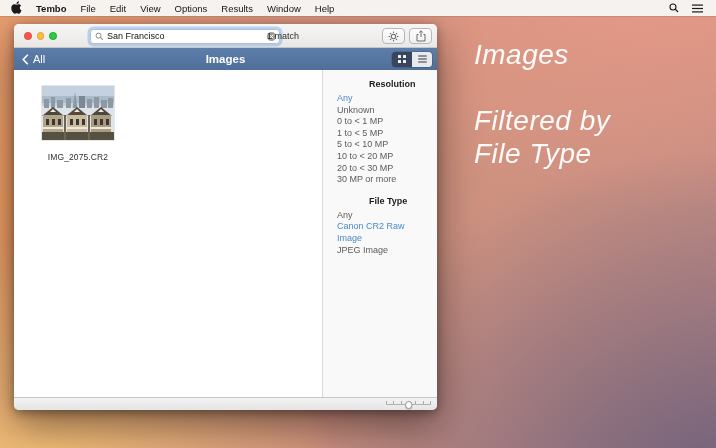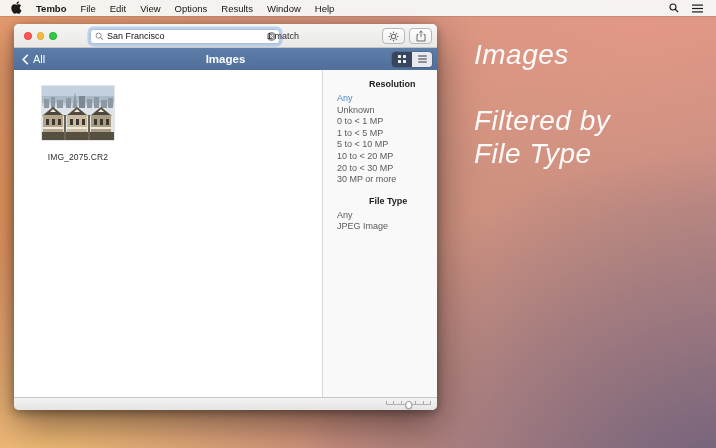--- a/index.html
+++ b/index.html
@@ -329,20 +329,21 @@
         <div class="opt">0 to &lt; 1 MP</div>
         <div class="opt">1 to &lt; 5 MP</div>
         <div class="opt">5 to &lt; 10 MP</div>
         <div class="opt">10 to &lt; 20 MP</div>
         <div class="opt">20 to &lt; 30 MP</div>
         <div class="opt">30 MP or more</div>
       </div>
       <div class="sec">
         <div class="sec-title">File Type</div>
         <div class="opt">Any</div>
+        <div class="opt sel">Canon CR2 Raw Image</div>
         <div class="opt">JPEG Image</div>
       </div>
     </div>
   </div>
 
   <div class="statusbar">
     <div class="slider">
       <div class="ticks">
           <i></i>
           <i></i>

